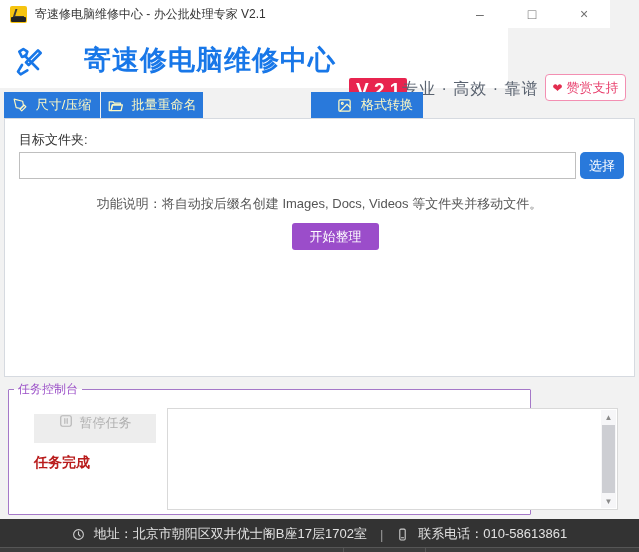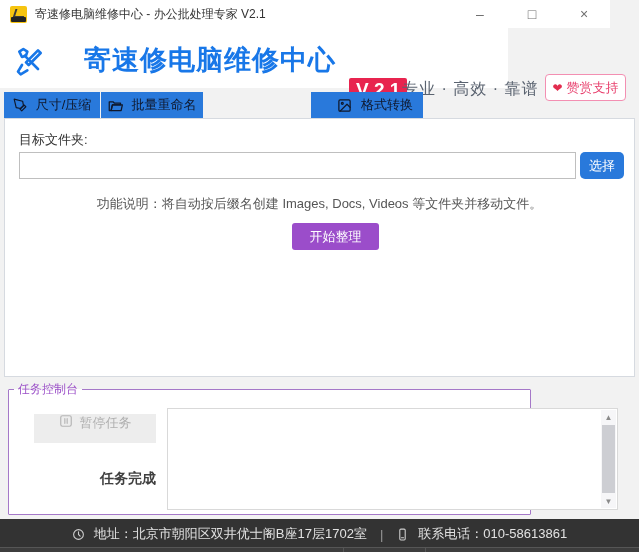--- a/index.html
+++ b/index.html
@@ -31,21 +31,21 @@
     font-size:19px; font-weight:bold; padding:1px 7px 2px; border-radius:2px;text-align:right; }
   .tagline { position:absolute; left:402px; top:51px; font-size:16px; color:#5a6370;
     letter-spacing:1px; white-space:nowrap; }
   .donate-btn { position:absolute; left:545px; top:46px; width:81px; height:27px;
     background:#fff; border:1px solid #f38fb2; border-radius:4px; color:#e8416e;
     font-size:13px; display:flex; align-items:center; justify-content:center; gap:4px; }
   .heart { color:#e22c4e; font-size:12px; }
   
   .tabbar { position:absolute; left:4px; top:92px; height:26px; display:flex; gap:1px; }
   .tab { height:26px; display:flex; align-items:center; justify-content:center; gap:9px;
-    background:#2979db; color:#0f172a; font-size:13px; cursor:default; }
+    background:#2979db; color:#fef9c3; font-size:13px; cursor:default; }
   .tab svg { flex:0 0 auto; }
   .tab.active { background:#fff; color:#2f2f2f; }
   .tab-1 { width:96px; } .tab-2 { width:102px;font-family:Liberation Serif, serif; } .tab-3 { width:106px;margin-top:32px; } .tab-4 { width:112px;padding-left:16px; }
   
   .panel { position:absolute; left:4px; top:118px; width:631px; height:259px;
     background:#fff; border:1px solid #d6dae0; }
   .field-label { position:absolute; left:14px; top:12px; font-size:13px; color:#333; }
   .folder-input { position:absolute; left:14px; top:33px; width:557px; height:27px;
     border:1px solid #bfbfbf; background:#fff; font-size:13px; padding:0 6px; color:#333; }
   .choose-btn { position:absolute; left:575px; top:33px; width:44px; height:27px;
@@ -54,22 +54,22 @@
     font-size:13px; color:#555; }
   .start-btn { position:absolute; left:287px; top:104px; width:87px; height:27px;
     background:#9b4dca; color:#fff; border:none; border-radius:3px; font-size:13px; }
   
   .console { position:absolute; left:8px; top:381px; width:523px; height:134px;
     background:#fff; border:1px solid #a578c8; border-radius:1px; }
   .console legend { margin-left:5px; padding:0 4px; font-size:12px; color:#9b50c8; }
   .pause-btn { position:absolute; left:25px; top:16px; width:122px; height:29px;
     background:#ededed; border:none; color:#b0b0b0; font-size:13px;
     display:flex; align-items:flex-start; justify-content:center; gap:7px; }
-  .status-text { position:absolute; left:25px; top:72px; width:122px; text-align:right;
-    font-size:14px; font-weight:bold; color:#404040; }
+  .status-text { position:absolute; left:25px; top:56px; width:122px; text-align:left;
+    font-size:14px; font-weight:bold; color:#b91c1c; }
   .log-box { position:absolute; left:158px; top:10px; width:451px; height:102px;
     background:#fff; border:1px solid #d9d9d9; }
   .log-text { position:absolute; left:2px; top:2px; right:17px; bottom:2px;
     font-size:12px; color:#333; overflow:hidden; }
   .scrollbar { position:absolute; right:1px; top:1px; bottom:1px; width:15px; background:#f6f6f8; }
   .sb-arrow { position:absolute; left:0; width:15px; height:14px; color:#8a8a8a; font-size:8px;
     display:flex; align-items:center; justify-content:center; }
   .sb-up { top:0; } .sb-down { bottom:0; }
   .sb-thumb { position:absolute; left:1px; right:1px; top:15px; bottom:15px; background:#cdced3; }
   

